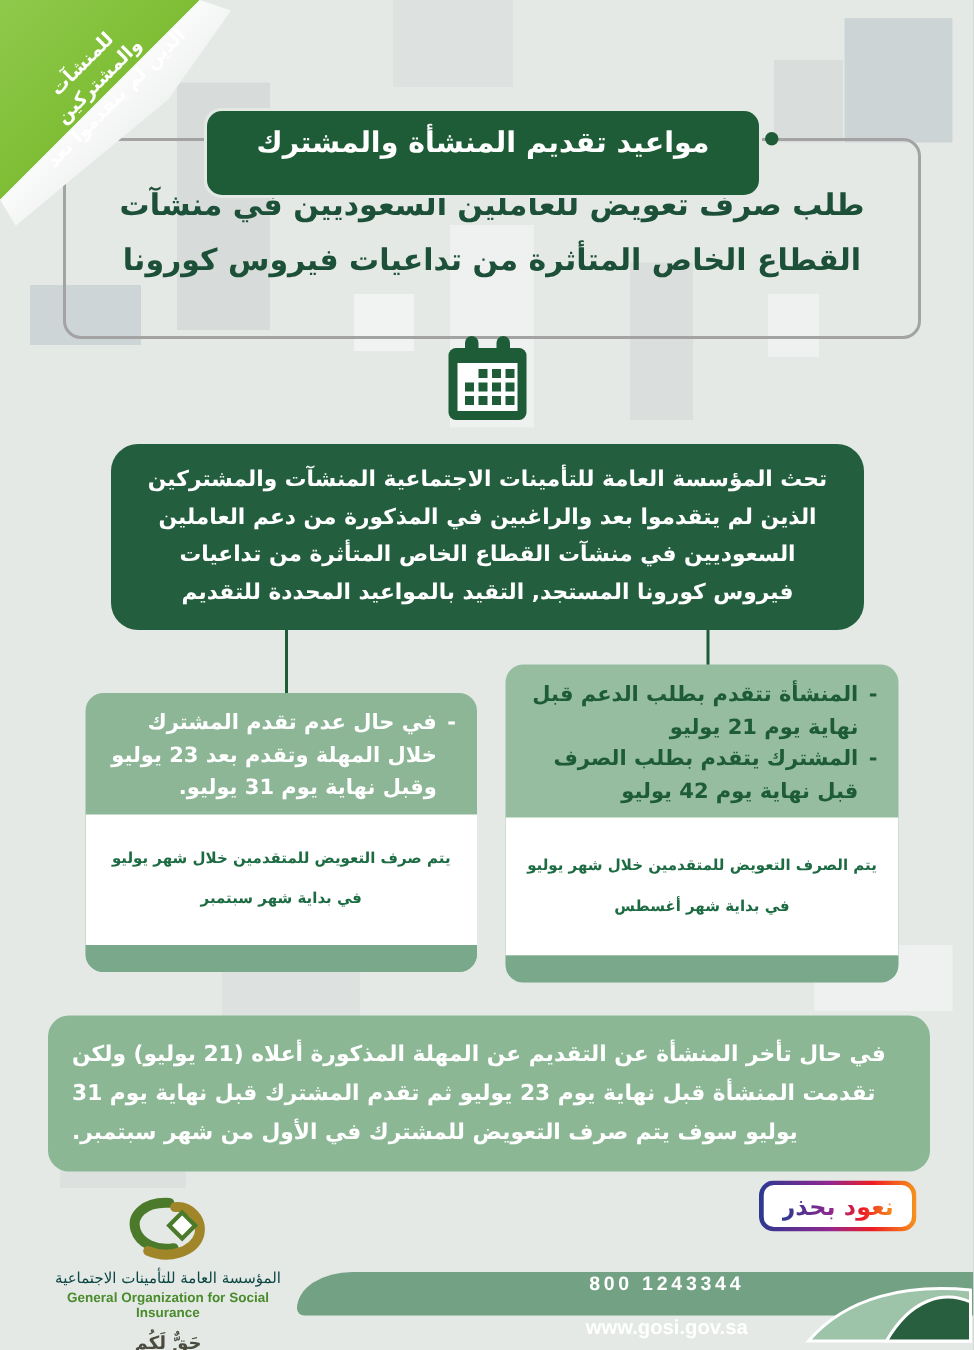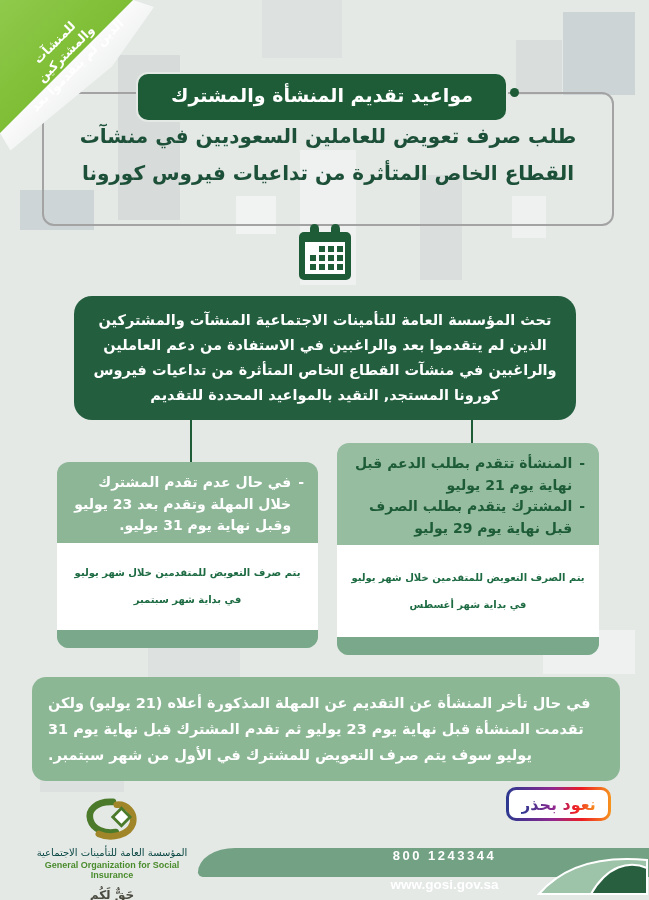--- a/index.html
+++ b/index.html
@@ -19,21 +19,21 @@
     background:linear-gradient(135deg,#ffffff 30%,#cfd6d2 100%);}
   .ribbon .txt{position:absolute;left:-34px;top:30px;width:200px;
     transform:rotate(-45deg);text-align:center;color:#fff;font-weight:bold;
     font-size:12.5px;line-height:16px;direction:rtl;}
 
   
   .outline-box{position:absolute;left:42px;top:92px;width:568px;height:130px;
     border:2px solid #a3a3a3;border-radius:12px;z-index:2;}
   .subtitle{position:absolute;left:0;right:0;top:24px;text-align:center;
     color:#1d5038;font-weight:bold;font-size:20px;line-height:37px;direction:rtl;}
-  .banner{position:absolute;left:138px;top:74px;width:368px;height:46px;z-index:3;
+  .banner{position:absolute;left:138px;top:74px;width:368px;height:56px;z-index:3;
     background:#1d5c37;border-radius:10px;color:#fff;font-weight:bold;font-size:19px;
     line-height:42px;text-align:center;direction:rtl;box-shadow:0 0 0 2px #e4e9e6;}
   .conn-dot{position:absolute;left:510px;top:88px;width:9px;height:9px;border-radius:50%;
     background:#1d5c37;z-index:4;}
 
   
   .calendar{position:absolute;left:50%;top:224px;transform:translateX(-50%);z-index:3;}
 
   
   .intro-box{position:absolute;left:74px;top:296px;width:502px;height:124px;
@@ -153,35 +153,35 @@
       <rect x="39" y="31" width="6" height="6" fill="#1d5c37"></rect>
 
       <rect x="12" y="40" width="6" height="6" fill="#1d5c37"></rect>
       <rect x="21" y="40" width="6" height="6" fill="#1d5c37"></rect>
       <rect x="30" y="40" width="6" height="6" fill="#1d5c37"></rect>
       <rect x="39" y="40" width="6" height="6" fill="#1d5c37"></rect>
     </svg>
   </div>
 
   <div class="intro-box">
-    <p>تحث المؤسسة العامة للتأمينات الاجتماعية المنشآت والمشتركين الذين لم يتقدموا بعد والراغبين في الاستفادة من دعم العاملين والراغبين في منشآت القطاع الخاص المتأثرة من تداعيات فيروس كورونا المستجد, التقيد بالمواعيد المحددة للتقديم</p>
+    <p>تحث المؤسسة العامة للتأمينات الاجتماعية المنشآت والمشتركين الذين لم يتقدموا بعد والراغبين في المذكورة من دعم العاملين السعوديين في منشآت القطاع الخاص المتأثرة من تداعيات فيروس كورونا المستجد, التقيد بالمواعيد المحددة للتقديم</p>
   </div>
 
   <div class="vline l"></div>
   <div class="vline r"></div>
 
   <div class="card right">
     <div class="bullets">
       <div class="bullet-row">
         <span class="dash">-</span>
         <span>المنشأة تتقدم بطلب الدعم قبل نهاية يوم 21 يوليو</span>
       </div>
       <div class="bullet-row">
         <span class="dash">-</span>
-        <span>المشترك يتقدم بطلب الصرف قبل نهاية يوم 29 يوليو</span>
+        <span>المشترك يتقدم بطلب الصرف قبل نهاية يوم 42 يوليو</span>
       </div>
     </div>
     <div class="result">يتم الصرف التعويض للمتقدمين خلال شهر يوليو في بداية شهر أغسطس</div>
     <div class="bar"></div>
   </div>
 
   <div class="card left">
     <div class="bullets">
       <div class="bullet-row">
         <span class="dash">-</span>

